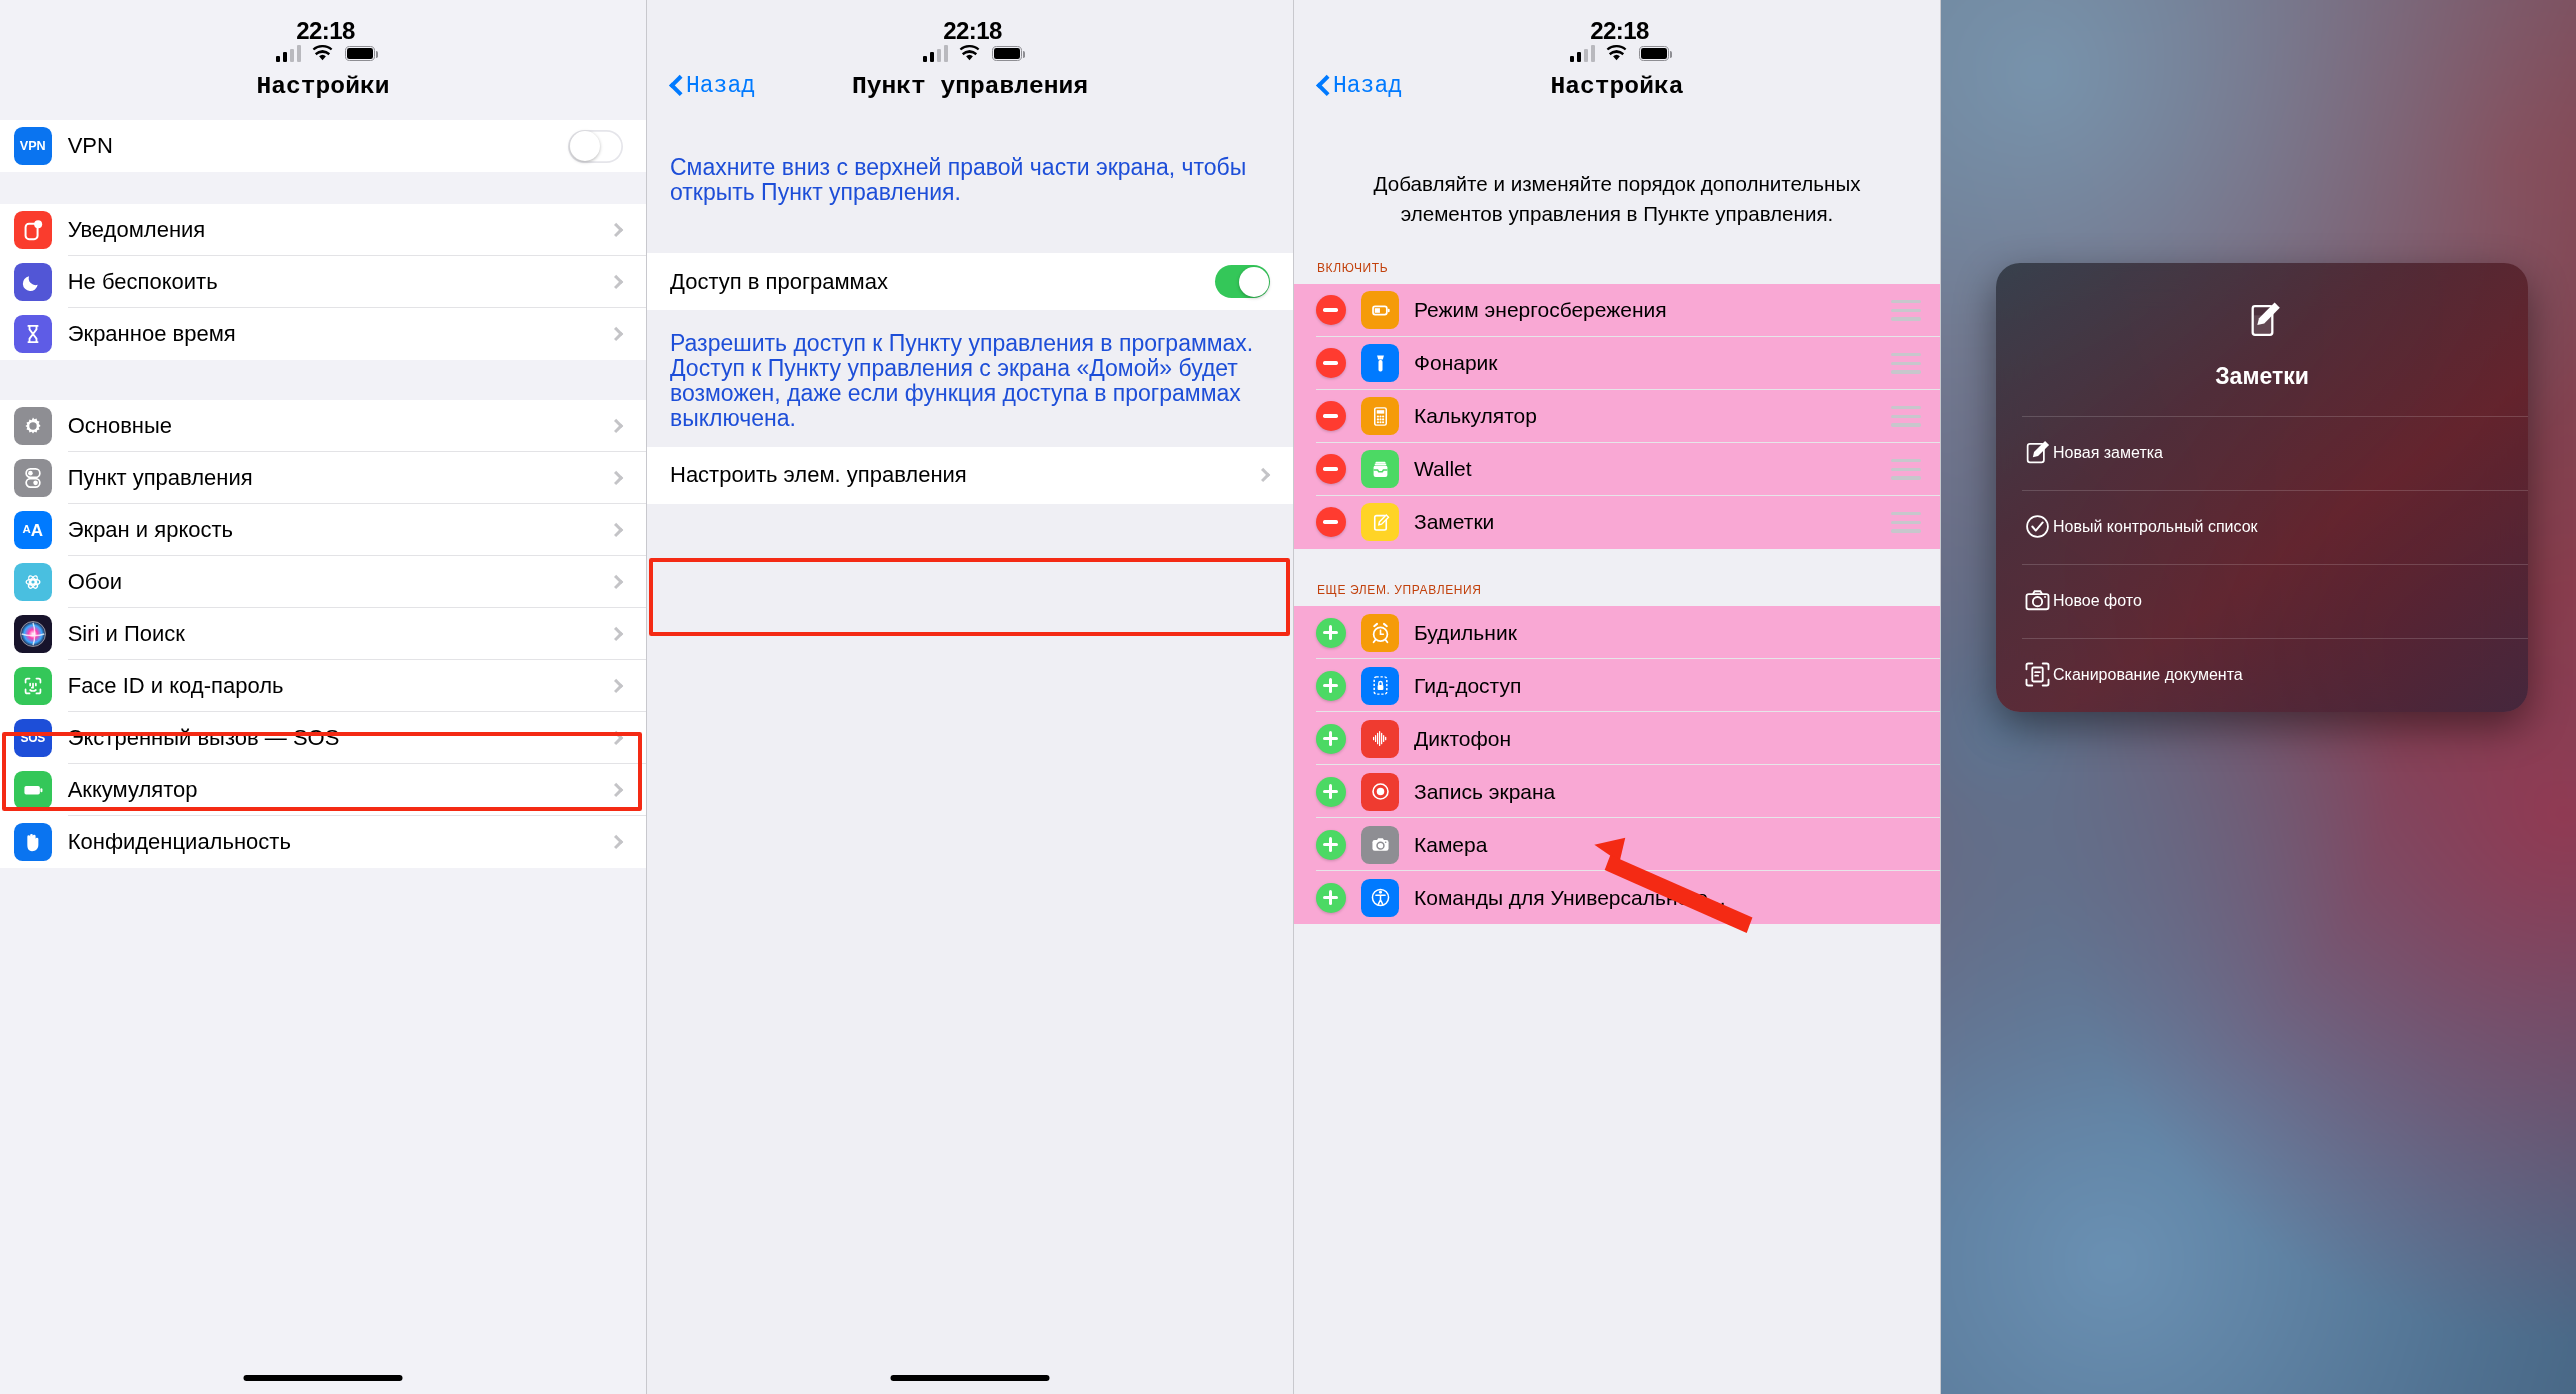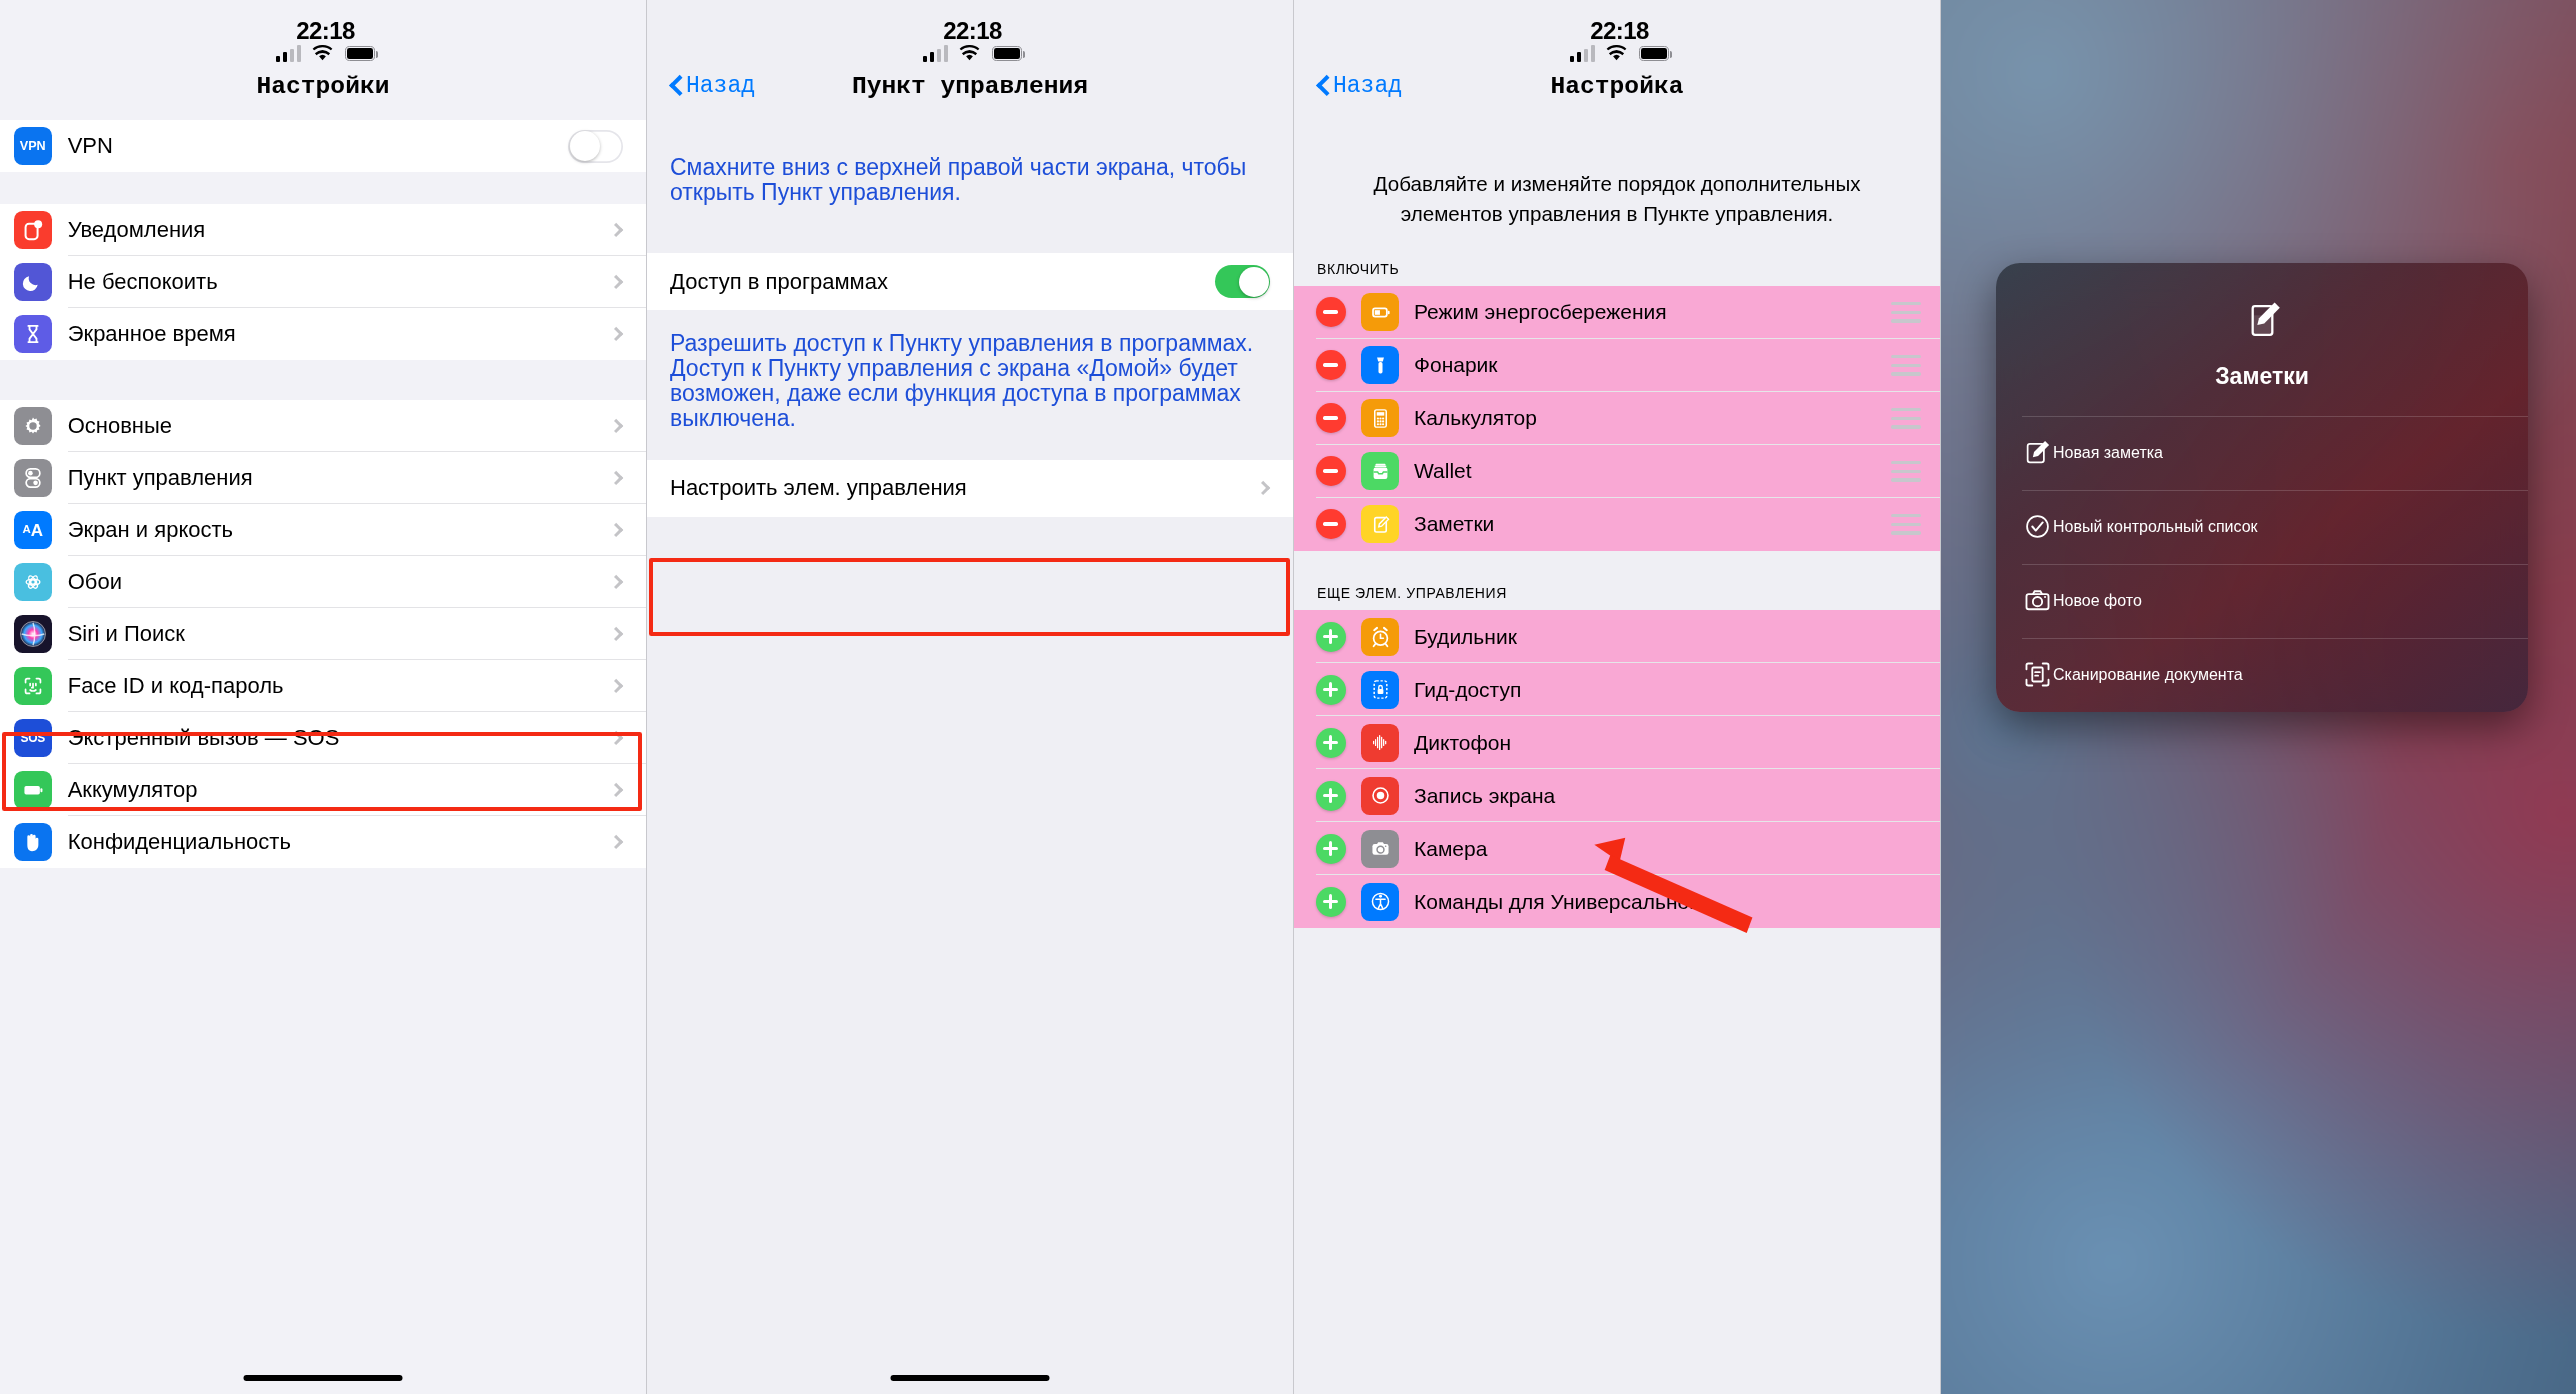--- a/index.html
+++ b/index.html
@@ -74,21 +74,21 @@
             background:#fff; }
   .toggle i { position:absolute; width:30px; height:30px; border-radius:50%;
               background:#fff; top:1.7px; left:1.7px;
               box-shadow:0 1.1px 3.4px rgba(0,0,0,.28); }
   .toggle.on { background:#34c759; box-shadow:none; }
   .toggle.on i { left:23.5px; }
 
   
   .footnote { font-size:23px; line-height:25px; color:#1d4ed8;
               padding:20.6px 23px 16px 23px; }
-  .secthead { font-size:14px; letter-spacing:0.6px; color:#000000;
+  .secthead { font-size:12px; letter-spacing:0.6px; color:#c2410c;
               padding:26px 23px 9.2px 23px; text-transform:uppercase; }
   .intro { font-size:20.6px; line-height:30px; color:#000; text-align:center;
            padding:49px 53px 5.7px 53px; }
 
   
   .erow { display:flex; align-items:center; height:53px; background:#f9a8d4;
           position:relative; padding-left:22px; }
   .erow .sep { position:absolute; left:22px; right:0; bottom:0; height:1.1px;
                background:#e6e6e9; }
   .erow:last-child .sep { display:none; }
@@ -381,21 +381,21 @@
       <div class="row" style="padding-left:23px;height:57px;">
         <div class="rowlabel" style="margin-left:0;">Доступ в программах</div>
         <div class="toggle on">
             <i></i>
           </div>
       </div>
     </div>
 
     <div class="footnote">Разрешить доступ к Пункту управления в программах. Доступ к Пункту управления с экрана «Домой» будет возможен, даже если функция доступа в программах выключена.</div>
 
-    <div class="group" style="margin-top:13px;">
+    <div class="group" style="margin-top:0;">
       <div class="row" style="padding-left:23px;height:57px;">
         <div class="rowlabel" style="margin-left:0;">Настроить элем. управления</div>
         <div class="chev"></div>
       </div>
     </div>
 
     <div class="homebar"></div>
   </div>
 
   <div class="panel" style="background:#efeff4;">

